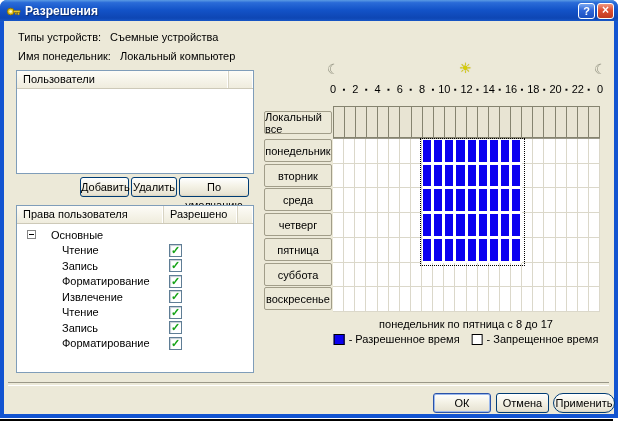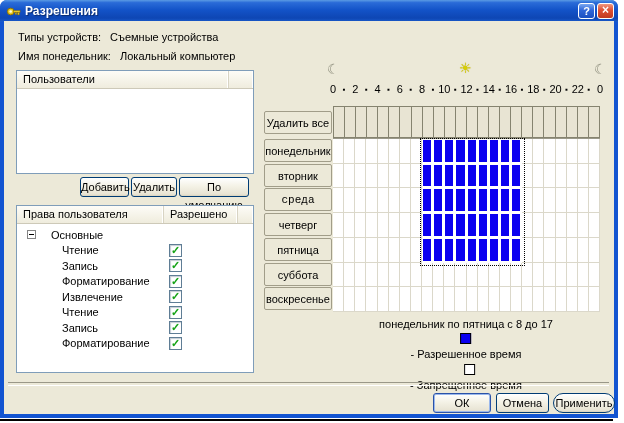--- a/index.html
+++ b/index.html
@@ -201,25 +201,25 @@
       <div class="colbar" style="flex: 1 1 0%;"></div>
       <div class="colbar" style="flex: 1 1 0%;"></div>
       <div class="colbar" style="flex: 1 1 0%;"></div>
       <div class="colbar" style="flex: 1 1 0%;"></div>
       <div class="colbar" style="flex: 1 1 0%;"></div>
       <div class="colbar" style="flex: 1 1 0%;"></div>
       <div class="colbar" style="flex: 1 1 0%;"></div>
       <div class="colbar" style="flex: 1 1 0%;"></div>
     </div>
 
-  <div class="rowbtn" style="left:264px;top:111px;width:68px;height:23px;">Удалить все</div>
+  <div class="rowbtn" style="left:264px;top:111px;width:68px;height:23px;">Локальный все</div>
   <div id="day-buttons">
       <div class="rowbtn" style="left: 264px; width: 68px; top: 139px; height: 23px;">понедельник</div>
       <div class="rowbtn" style="left: 264px; width: 68px; top: 164px; height: 23px;">вторник</div>
-      <div class="rowbtn" style="left: 264px; width: 68px; top: 188px; height: 23px; font-family: Liberation Mono, monospace;">среда</div>
+      <div class="rowbtn" style="left: 264px; width: 68px; top: 188px; height: 23px;">среда</div>
       <div class="rowbtn" style="left: 264px; width: 68px; top: 213px; height: 23px;">четверг</div>
       <div class="rowbtn" style="left: 264px; width: 68px; top: 238px; height: 23px;">пятница</div>
       <div class="rowbtn" style="left: 264px; width: 68px; top: 263px; height: 23px;">суббота</div>
       <div class="rowbtn" style="left: 264px; width: 68px; top: 287px; height: 23px;">воскресенье</div>
     </div>
 
   <div class="grid" id="sched-grid" style="left:333px;top:138px;width:267px;height:173px;">
       <div class="cell" style="left: 0px; top: 0px; width: 11.125px; height: 24.7143px;"></div>
       <div class="cell" style="left: 11.125px; top: 0px; width: 11.125px; height: 24.7143px;"></div>
       <div class="cell" style="left: 22.25px; top: 0px; width: 11.125px; height: 24.7143px;"></div>
@@ -385,21 +385,21 @@
       <div class="cell" style="left: 200.25px; top: 148.286px; width: 11.125px; height: 24.7143px;"></div>
       <div class="cell" style="left: 211.375px; top: 148.286px; width: 11.125px; height: 24.7143px;"></div>
       <div class="cell" style="left: 222.5px; top: 148.286px; width: 11.125px; height: 24.7143px;"></div>
       <div class="cell" style="left: 233.625px; top: 148.286px; width: 11.125px; height: 24.7143px;"></div>
       <div class="cell" style="left: 244.75px; top: 148.286px; width: 11.125px; height: 24.7143px;"></div>
       <div class="cell" style="left: 255.875px; top: 148.286px; width: 11.125px; height: 24.7143px;"></div>
       <div class="sel-outline" style="left: 87px; top: -1px; width: 103.125px; height: 125.571px;"></div>
     </div>
 
   <div class="sched-caption" style="left:466px;top:318px;">понедельник по пятница с 8 до 17</div>
-  <div class="legend" style="left:466px;top:333px;flex-direction:column;">
+  <div class="legend" style="left:466px;top:333px;">
     <span class="sq" id="sq-allowed" style="background: rgb(11, 0, 240);"></span>
     <span>- Разрешенное время</span>
     <span class="sq" id="sq-forbidden" style="margin-left: 8px; background: rgb(255, 255, 255);"></span>
     <span>- Запрещенное время</span>
   </div>
 
   <div class="divider" style="left:8px;top:382px;width:601px;"></div>
   <div class="xp-btn default" style="left:433px;top:393px;width:58px;">ОК</div>
   <div class="xp-btn" style="left:496px;top:393px;width:53px;">Отмена</div>
   <div class="xp-btn" style="left:553px;top:393px;width:62px;border-radius:10px;">Применить</div>

